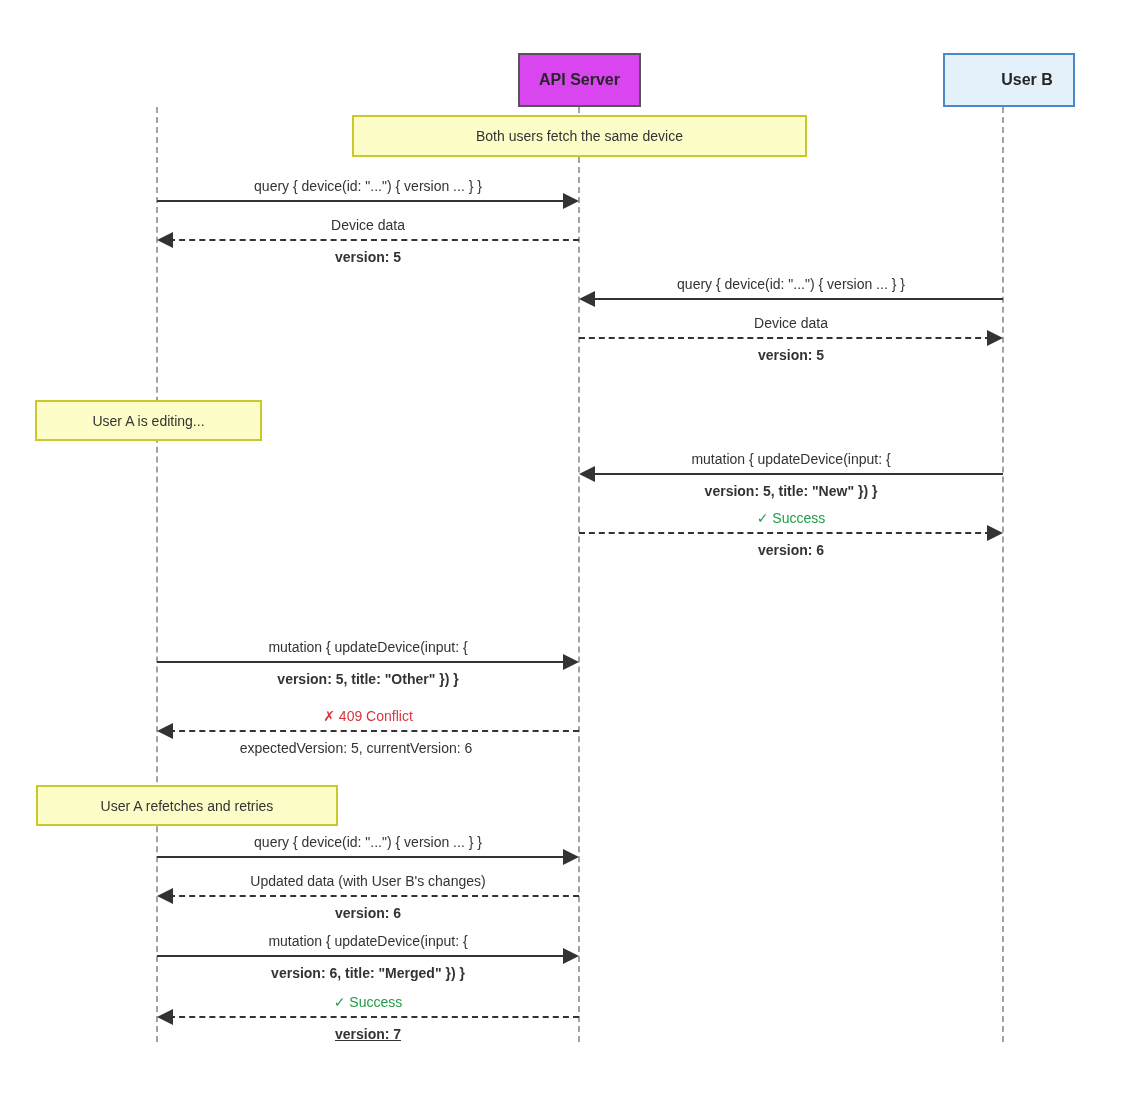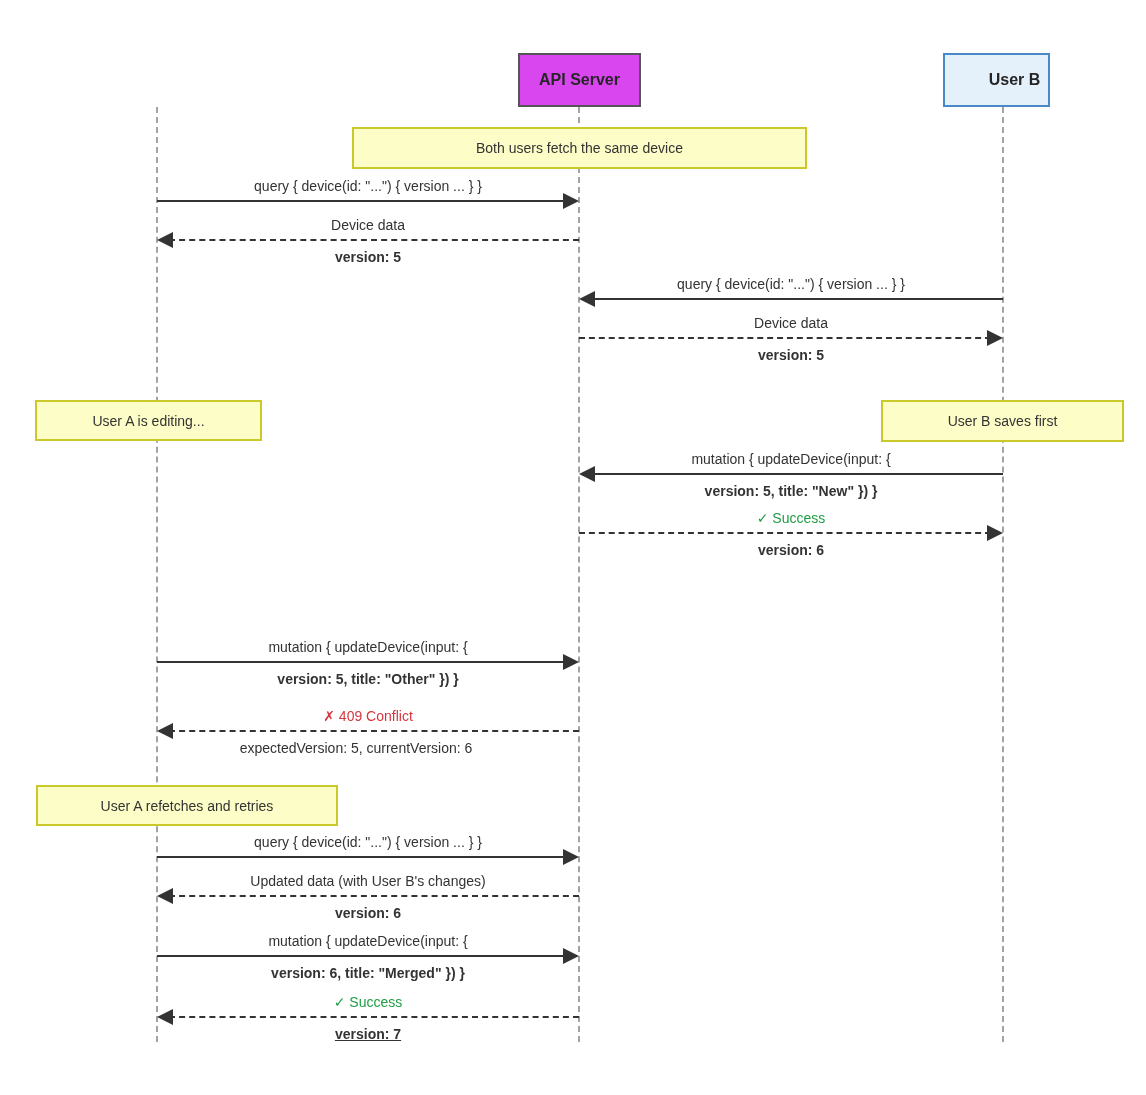--- a/index.html
+++ b/index.html
@@ -65,31 +65,28 @@
     <div class="msg-label above" style="left: 368px; top: 890px;">Updated data (with User B's changes)</div>
     <div class="msg-label bold" style="left: 368px; top: 905px;">version: 6</div>
     <div class="msg-line solid" style="left: 157px; width: 410px; top: 955px;"></div>
     <div class="arrowhead right" style="top: 948px; left: 563px; border-left-color: rgb(51, 51, 51);"></div>
     <div class="msg-label above" style="left: 368px; top: 950px;">mutation { updateDevice(input: {</div>
     <div class="msg-label bold" style="left: 368px; top: 965px;">version: 6, title: "Merged" }) }</div>
     <div class="msg-line dashed" style="left: 169px; width: 410px; top: 1016px;"></div>
     <div class="arrowhead left" style="top: 1009px; left: 157px; border-right-color: rgb(51, 51, 51);"></div>
     <div class="msg-label above" style="left: 368px; top: 1011px; color: rgb(31, 157, 68);">✓ Success</div>
     <div class="msg-label bold" style="left: 368px; top: 1026px; text-decoration: underline;">version: 7</div>
-    <div class="note" style="left: 352px; top: 127px; width: 455px; height: 42px; background: rgb(253, 253, 199); border-color: rgb(201, 201, 43); text-align: right;">
+    <div class="note" style="left: 352px; top: 115px; width: 455px; height: 42px; background: rgb(253, 253, 199); border-color: rgb(201, 201, 43); text-align: right;">
       <div class="note-label">Both users fetch the same device</div>
     </div>
     <div class="note" style="left: 35px; top: 400px; width: 227px; height: 41px; background: rgb(253, 253, 199); border-color: rgb(201, 201, 43);">
       <div class="note-label">User A is editing...</div>
-    </div>
-    <div class="note" style="left: 881px; top: 400px; width: 243px; height: 42px; background: rgb(253, 253, 199); border-color: rgb(201, 201, 43);">
-      <div class="note-label">User B saves first</div>
     </div>
     <div class="note" style="left: 36px; top: 785px; width: 302px; height: 41px; background: rgb(253, 253, 199); border-color: rgb(201, 201, 43);">
       <div class="note-label">User A refetches and retries</div>
     </div>
     <div class="actor-box" style="left: 518px; top: 53px; width: 123px; height: 54px; background: #d946ef; border-color: rgb(85, 85, 85);">
       <div class="actor-label">API Server</div>
     </div>
-    <div class="actor-box" style="left: 943px; top: 53px; width: 107px; height: 54px; background: rgb(228, 241, 251); border-color: rgb(74, 137, 200); padding-left: 36px;">
+    <div class="actor-box" style="left: 943px; top: 53px; width: 132px; height: 54px; background: rgb(228, 241, 251); border-color: rgb(74, 137, 200); padding-left: 36px;">
       <div class="actor-label">User B</div>
     </div>
   </div>
 
 </body></html>

